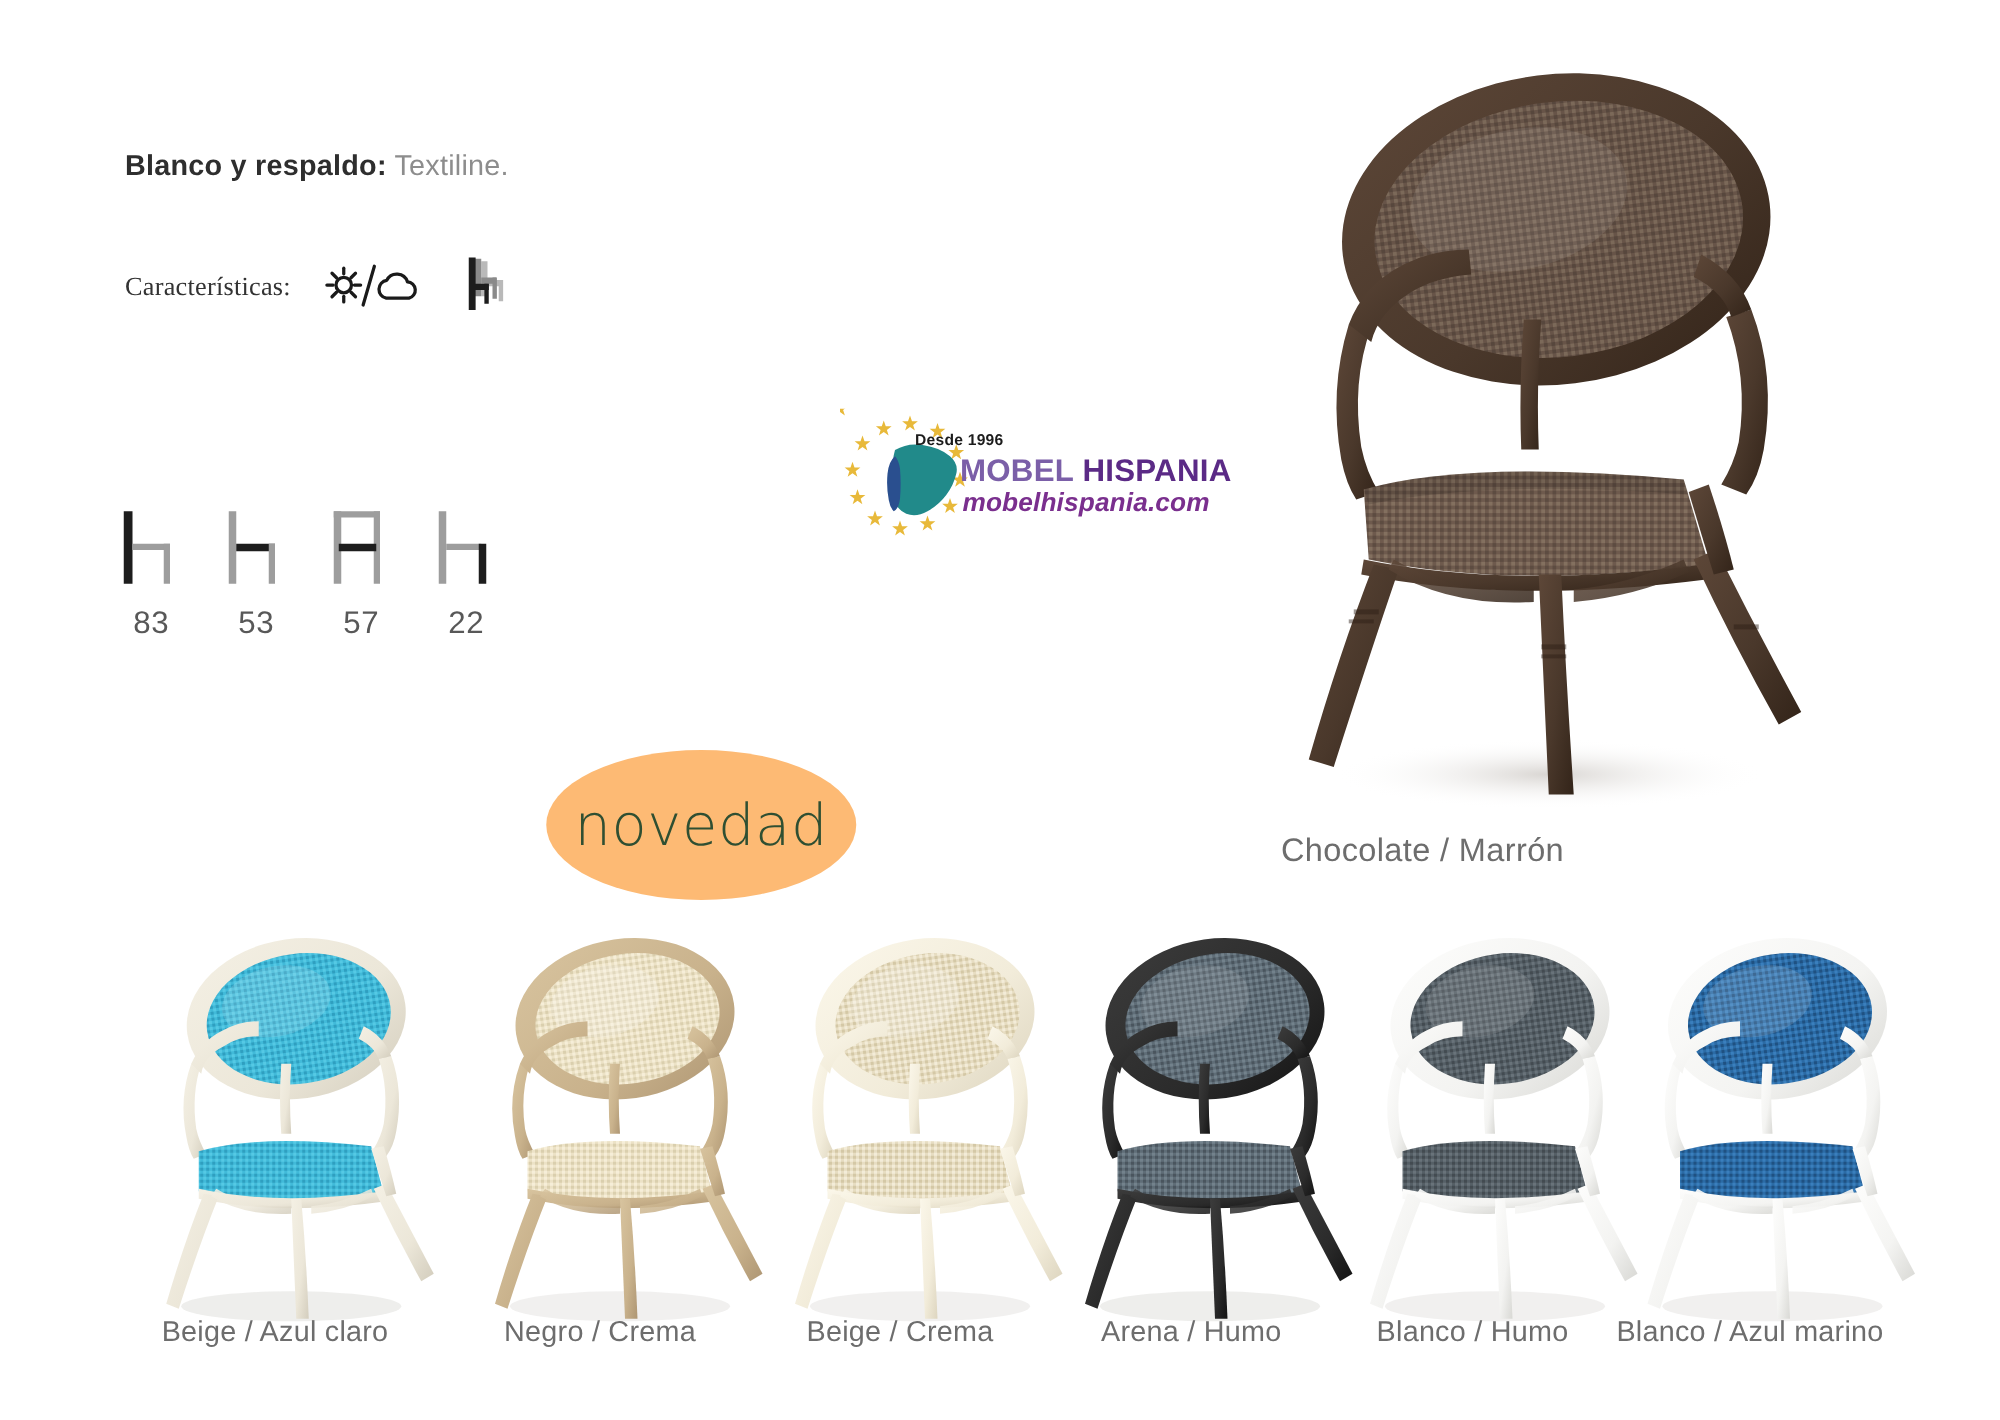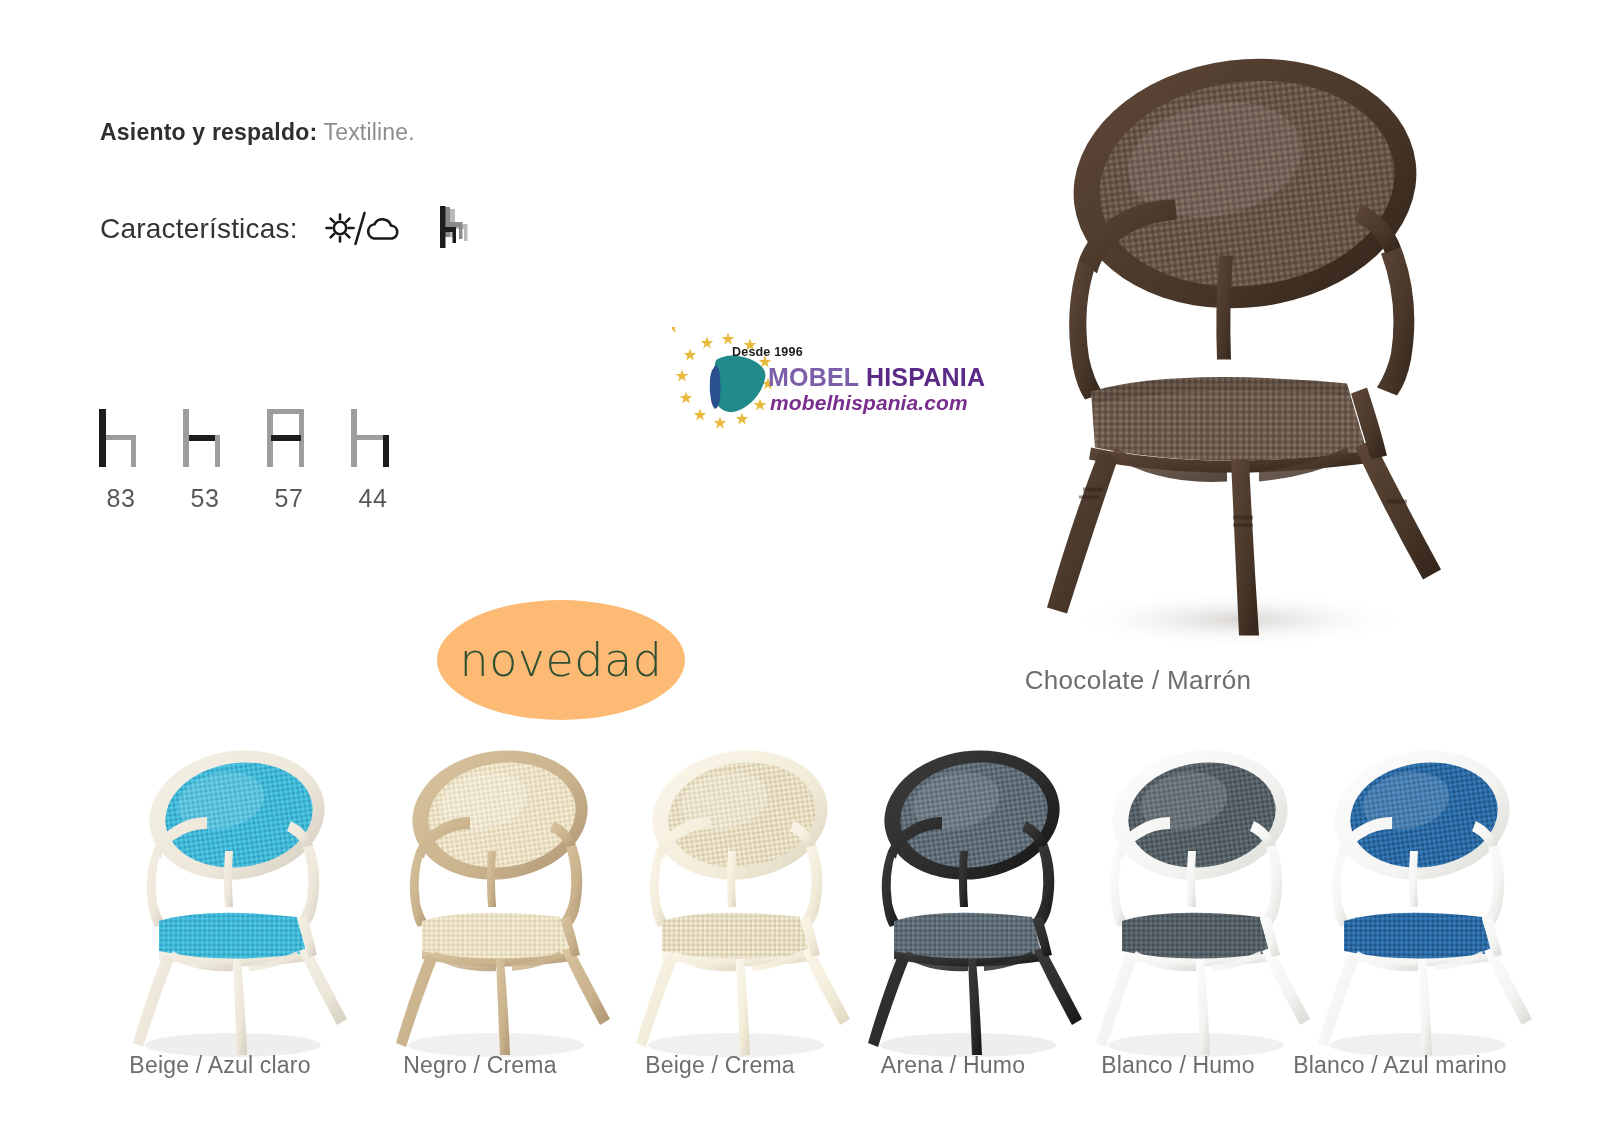--- a/index.html
+++ b/index.html
@@ -4,21 +4,21 @@
 <style>
   html,body{margin:0;padding:0;background:#fff;}
   body{width:1600px;height:1136px;position:relative;overflow:hidden;
        font-family:"Liberation Sans",sans-serif;color:#4a4a4a;}
 
   
   .specs{position:absolute;left:100px;top:115px;width:620px;}
   .spec-line{font-size:23px;line-height:34px;color:#8d8d8d;letter-spacing:.2px;white-space:nowrap;}
   .spec-line b{color:#2e2e2e;font-weight:bold;}
   .charRow{position:absolute;left:100px;top:205px;display:flex;align-items:center;gap:26px;}
-  .charLabel{font-size:28px;color:#333;letter-spacing:.2px;}
+  .charLabel{font-size:21px;color:#333;letter-spacing:.2px;font-family:Liberation Serif, serif;}
   .icoSunCloud{display:block;}
   .icoStack{display:block;}
 
   
   .dims{position:absolute;left:95px;top:408px;display:flex;gap:32px;}
   .dimCell{width:52px;display:flex;flex-direction:column;align-items:center;}
   .dimSvg{display:block;}
   .dimNum{margin-top:14px;font-size:25px;color:#585858;letter-spacing:.5px;}
 
   
@@ -44,21 +44,21 @@
   .row{position:absolute;left:0;top:735px;width:1600px;height:330px;}
   .chairSlot{position:absolute;top:0;width:250px;height:330px;}
   .chairCap{position:absolute;top:1052px;width:270px;text-align:center;
             font-size:23px;color:#6d6d6d;letter-spacing:.2px;}
 </style>
 </head>
 <body>
 
 <div class="specs">
   <div class="spec-line">
-    <b>Asiento y respaldo:</b>
+    <b>Blanco y respaldo:</b>
     <span>Textiline.</span>
   </div>
 </div>
 
 <div class="charRow">
   <span class="charLabel">Características:</span>
 
   <span>
     <svg class="icoSunCloud" width="84" height="44" viewBox="0 0 84 44">
       <g fill="none" stroke="#1a1a1a" stroke-width="2.6" stroke-linecap="round">
@@ -131,21 +131,21 @@
   </div>
 
   <div class="dimCell">
     <span>
       <svg class="dimSvg" width="52" height="62" viewBox="0 0 52 62">
         <rect x="4" y="1" width="6" height="58" fill="#9d9d9d"></rect>
         <rect x="10" y="27" width="28" height="5" fill="#9d9d9d"></rect>
         <rect x="36" y="27" width="6" height="32" fill="#1d1d1d"></rect>
       </svg>
     </span>
-    <span class="dimNum">44</span>
+    <span class="dimNum">22</span>
   </div>
 </div>
 
 <div class="logo">
   <svg width="120" height="112" viewBox="0 0 120 112" style="position:absolute;left:0;top:0;">
     <g fill="#e8b93a">
       <g id="st">
           <polygon points="0,-6.6 1.6,-2 6.3,-2 2.5,0.9 3.9,5.4 0,2.6 -3.9,5.4 -2.5,0.9 -6.3,-2 -1.6,-2"></polygon>
         </g>
       <use href="#st" x="56" y="12"></use>

